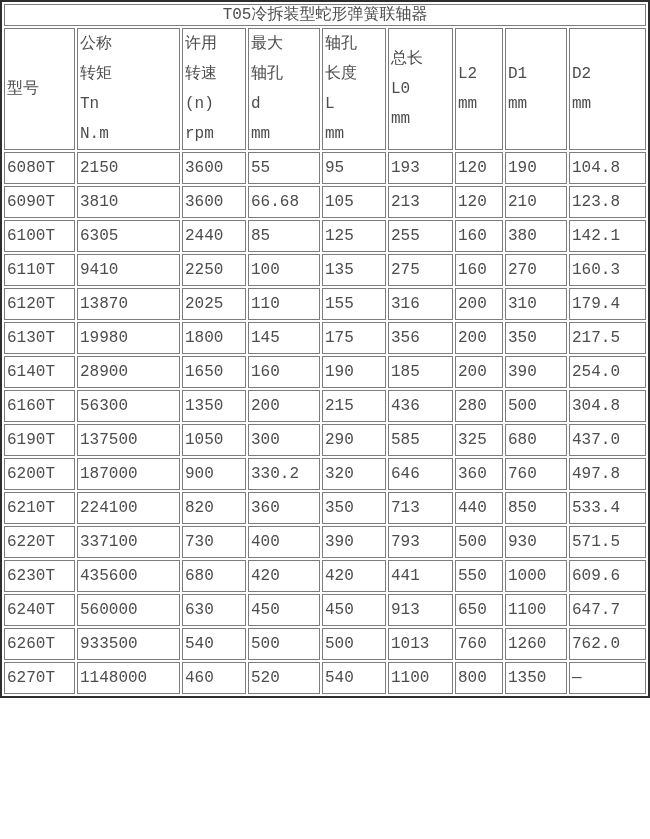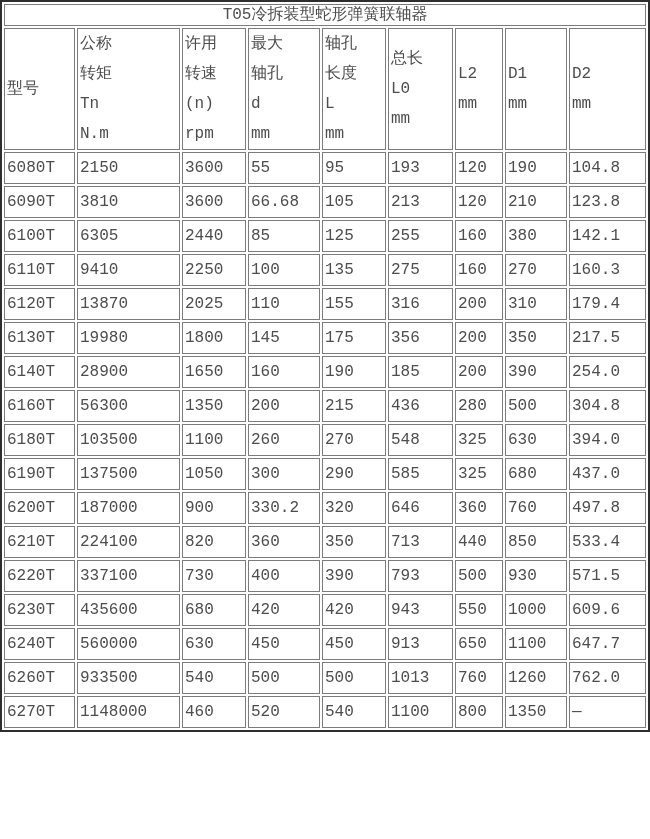--- a/index.html
+++ b/index.html
@@ -193,31 +193,20 @@
           <td class="data-cell">56300</td>
           <td class="data-cell">1350</td>
           <td class="data-cell">200</td>
           <td class="data-cell">215</td>
           <td class="data-cell">436</td>
           <td class="data-cell">280</td>
           <td class="data-cell">500</td>
           <td class="data-cell">304.8</td>
         </tr>
         <tr>
-          <td class="data-cell">6180T</td>
-          <td class="data-cell">103500</td>
-          <td class="data-cell">1100</td>
-          <td class="data-cell">260</td>
-          <td class="data-cell">270</td>
-          <td class="data-cell">548</td>
-          <td class="data-cell">325</td>
-          <td class="data-cell">630</td>
-          <td class="data-cell">394.0</td>
-        </tr>
-        <tr>
           <td class="data-cell">6190T</td>
           <td class="data-cell">137500</td>
           <td class="data-cell">1050</td>
           <td class="data-cell">300</td>
           <td class="data-cell">290</td>
           <td class="data-cell">585</td>
           <td class="data-cell">325</td>
           <td class="data-cell">680</td>
           <td class="data-cell">437.0</td>
         </tr>
@@ -253,21 +242,21 @@
           <td class="data-cell">500</td>
           <td class="data-cell">930</td>
           <td class="data-cell">571.5</td>
         </tr>
         <tr>
           <td class="data-cell">6230T</td>
           <td class="data-cell">435600</td>
           <td class="data-cell">680</td>
           <td class="data-cell">420</td>
           <td class="data-cell">420</td>
-          <td class="data-cell">943</td>
+          <td class="data-cell">441</td>
           <td class="data-cell">550</td>
           <td class="data-cell">1000</td>
           <td class="data-cell">609.6</td>
         </tr>
         <tr>
           <td class="data-cell">6240T</td>
           <td class="data-cell">560000</td>
           <td class="data-cell">630</td>
           <td class="data-cell">450</td>
           <td class="data-cell">450</td>

